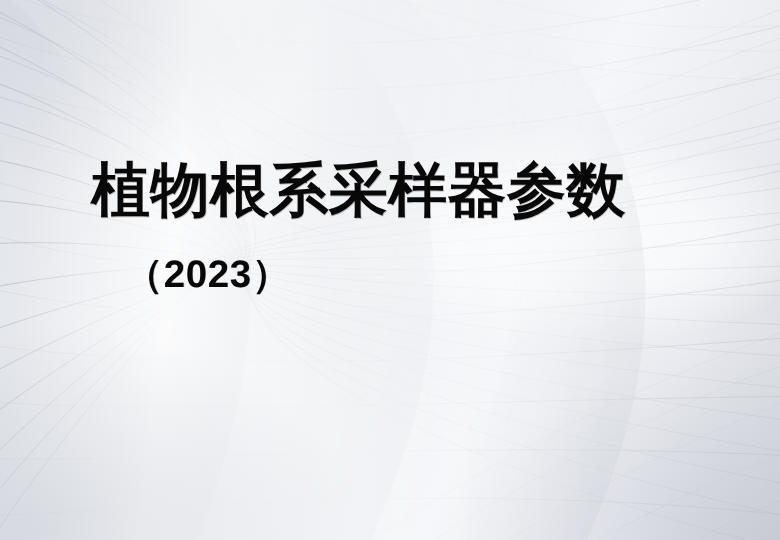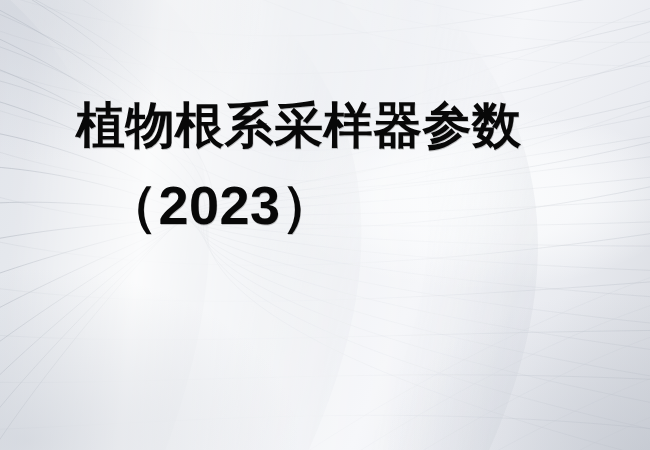--- a/index.html
+++ b/index.html
@@ -42,38 +42,38 @@
   #corner-shade {
     background:
       radial-gradient(ellipse 60% 55% at 4% 98%, rgba(196,201,210,0.55) 0%, rgba(196,201,210,0) 70%),
       radial-gradient(ellipse 55% 50% at 99% 100%, rgba(186,191,201,0.50) 0%, rgba(186,191,201,0) 72%),
       radial-gradient(ellipse 52% 46% at 2% 2%, rgba(198,203,212,0.45) 0%, rgba(198,203,212,0) 74%);
   }
   
   #title-block {
     position: absolute;
     left: 0;
-    top: 101px;
+    top: 135px;
     width: 650px;
     z-index: 6;
   }
   .title-line {
     color: #080808;
     font-weight: bold;
     letter-spacing: 0.5px;
     white-space: pre;
     line-height: 1.0;
     text-shadow: 0.5px 0.5px 0 rgba(0,0,0,0.22);
   }
   #title-line-main {
     font-size: 49px;
     padding-left: 76px;
   }
   #title-line-year {
-    font-size: 54px;
+    font-size: 32px;
     padding-left: 104px;
     margin-top: 28px;
   }
 </style>
 </head>
 <body>
 
 <div id="slide">
 
   <div class="bg-layer" id="base-gradient"></div>

